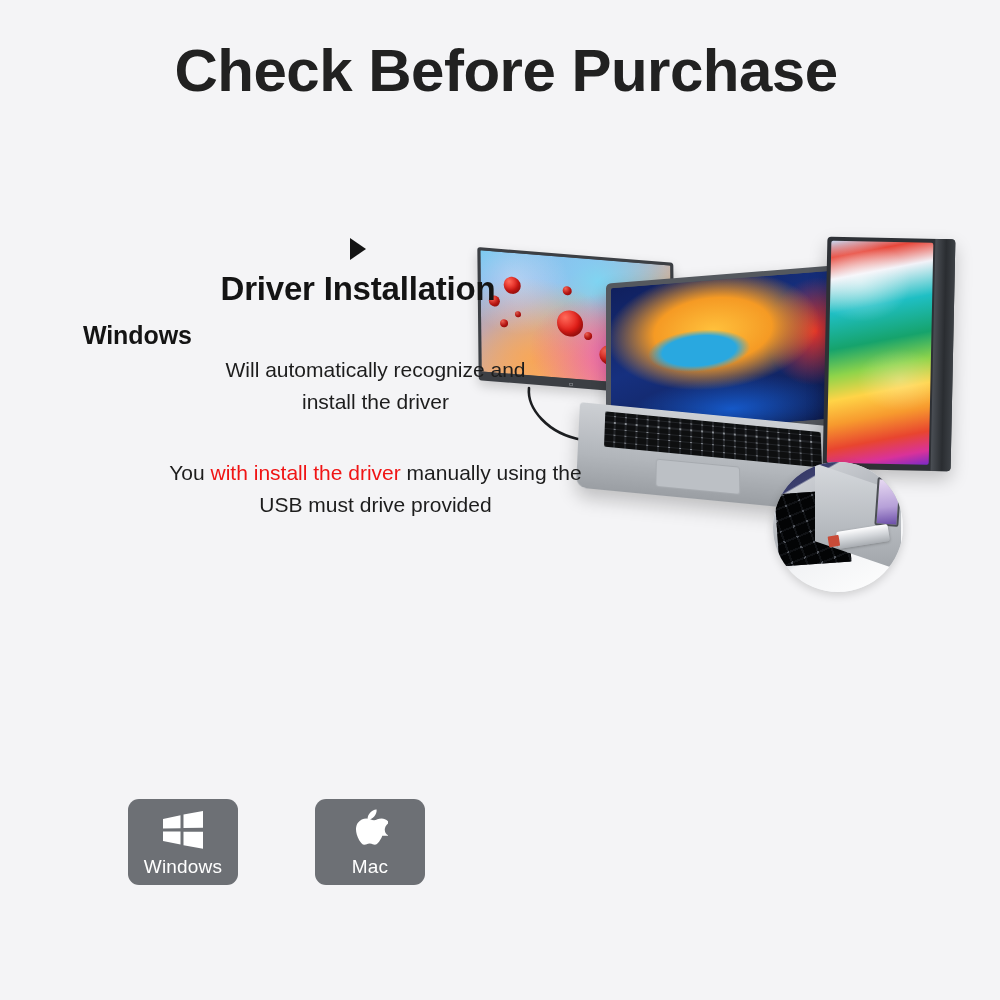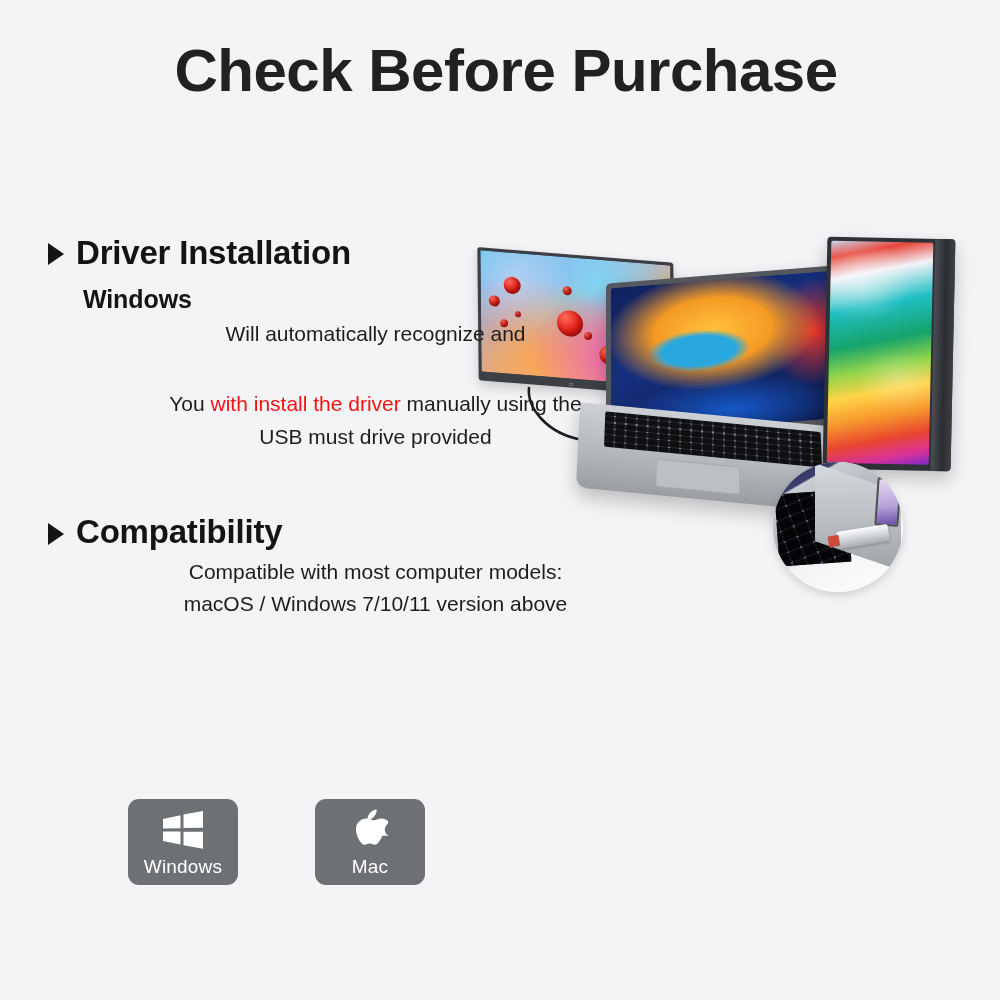--- a/index.html
+++ b/index.html
@@ -47,20 +47,21 @@
     top: 236px;
     width: 620px;
   }
 
   .section { position: relative; }
 
   .section-head {
     display: flex;
     align-items: center;
     gap: 12px;
+    flex-direction: column;
   }
 
   .tri-bullet {
     width: 0;
     height: 0;
     border-style: solid;
     border-width: 11px 0 11px 16px;
     border-color: transparent transparent transparent #141414;
     flex: 0 0 auto;
     margin-top: 2px;
@@ -447,44 +448,34 @@
         <span class="tri-bullet"></span>
         <span class="section-title">Driver Installation</span>
       </div>
 
       <div class="gap-a"></div>
 
       <div class="sub-block">
         <div class="sub-title">Windows</div>
         <div class="gap-e"></div>
         <div class="body-text">Will automatically recognize and</div>
+        <div class="body-text">install the driver</div>
       </div>
 
       <div class="gap-c"></div>
 
       <div class="sub-block">
         <div class="gap-e"></div>
         <div class="body-text"><span>You </span><span class="hl-red">with install the driver</span><span> manually using the</span></div>
         <div class="body-text">USB must drive provided</div>
       </div>
     </div>
 
     <div class="gap-d"></div>
 
-    <div class="section">
-      <div class="section-head">
-        <span class="tri-bullet"></span>
-        <span class="section-title">Compatibility</span>
-      </div>
-      <div class="gap-b"></div>
-      <div class="sub-block">
-        <div class="body-text">Compatible with most computer models:</div>
-        <div class="body-text">macOS / Windows 7/10/11 version above</div>
-      </div>
-    </div>
 
   </div>
 
   <div class="os-badges">
 
     <div class="os-badge">
       <div class="os-badge-logo">
         <svg width="44" height="38" viewBox="0 0 44 38">
           <polygon points="2,8 19.5,4.2 19.5,17.2 2,17.6" fill="#ffffff"></polygon>
           <polygon points="22.5,3.6 42,0 42,16.8 22.5,17.1" fill="#ffffff"></polygon>

